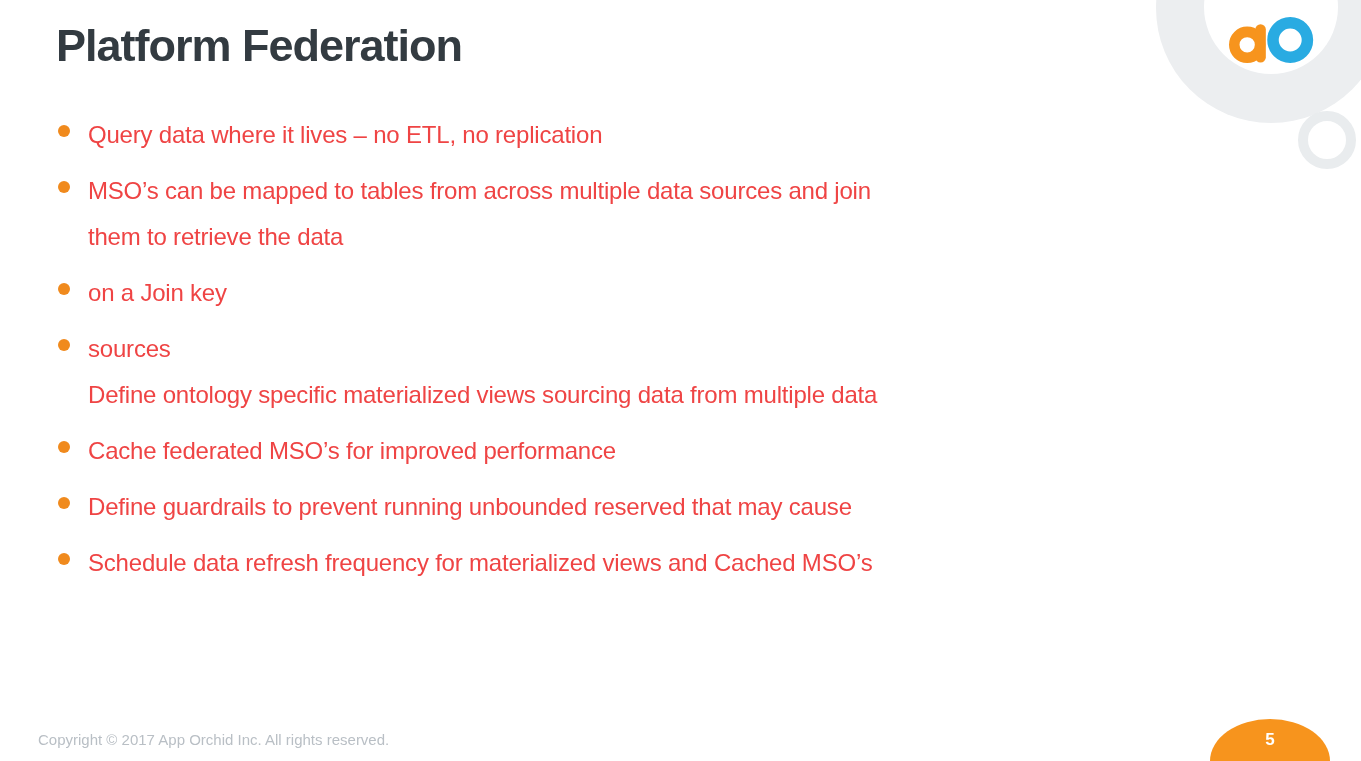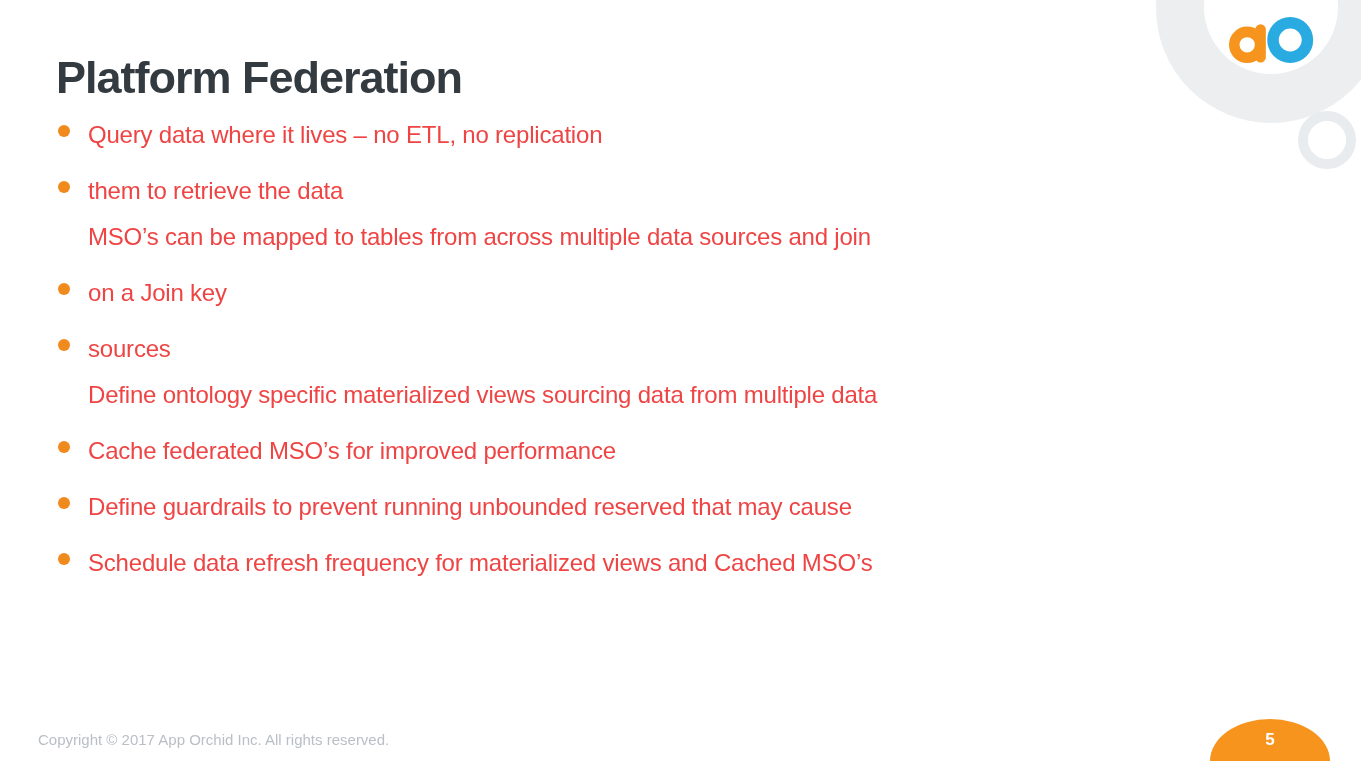--- a/index.html
+++ b/index.html
@@ -16,21 +16,20 @@
 
   
   h1.slide-title {
     position: absolute;
     left: 56px;
     top: 20px;
     font-size: 45px;
     font-weight: 700;
     letter-spacing: -1px;
     color: #333B41;
-    margin-top: 32px;
   }
 
   
   .big-ring {
     position: absolute;
     left: 1156px; top: -107px;
     width: 230px; height: 230px;
     border-radius: 50%;
     background: #ECEEF0;
   }
@@ -127,22 +126,22 @@
   <ul class="bullets">
     <li>
       <span class="dot"></span>
       <div class="bullet-text">
         <div class="line">Query data where it lives – no ETL, no replication</div>
       </div>
     </li>
     <li>
       <span class="dot"></span>
       <div class="bullet-text">
+        <div class="line">MSO’s can be mapped to tables from across multiple data sources and join</div>
         <div class="line">them to retrieve the data</div>
-        <div class="line">MSO’s can be mapped to tables from across multiple data sources and join</div>
       </div>
     </li>
     <li>
       <span class="dot"></span>
       <div class="bullet-text">
         <div class="line">on a Join key</div>
       </div>
     </li>
     <li>
       <span class="dot"></span>

